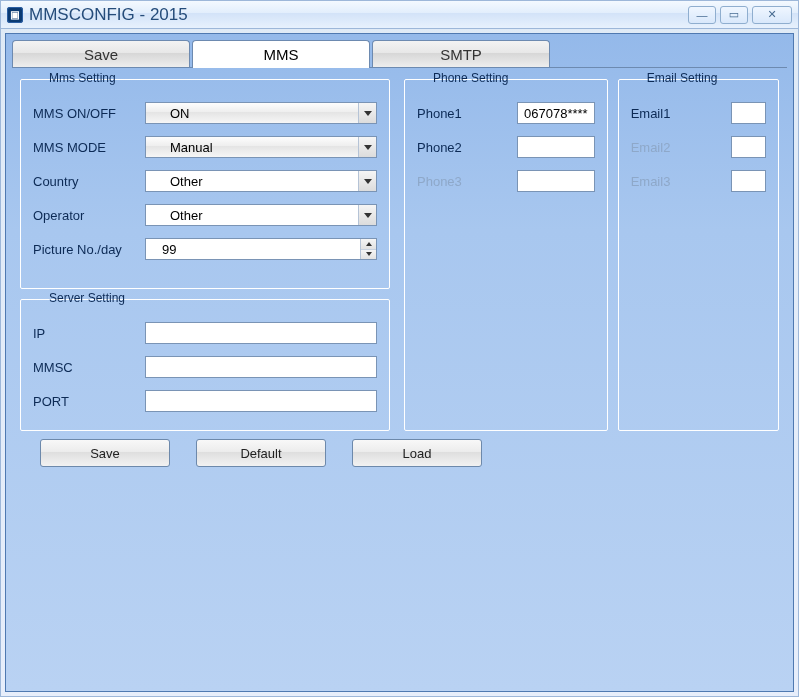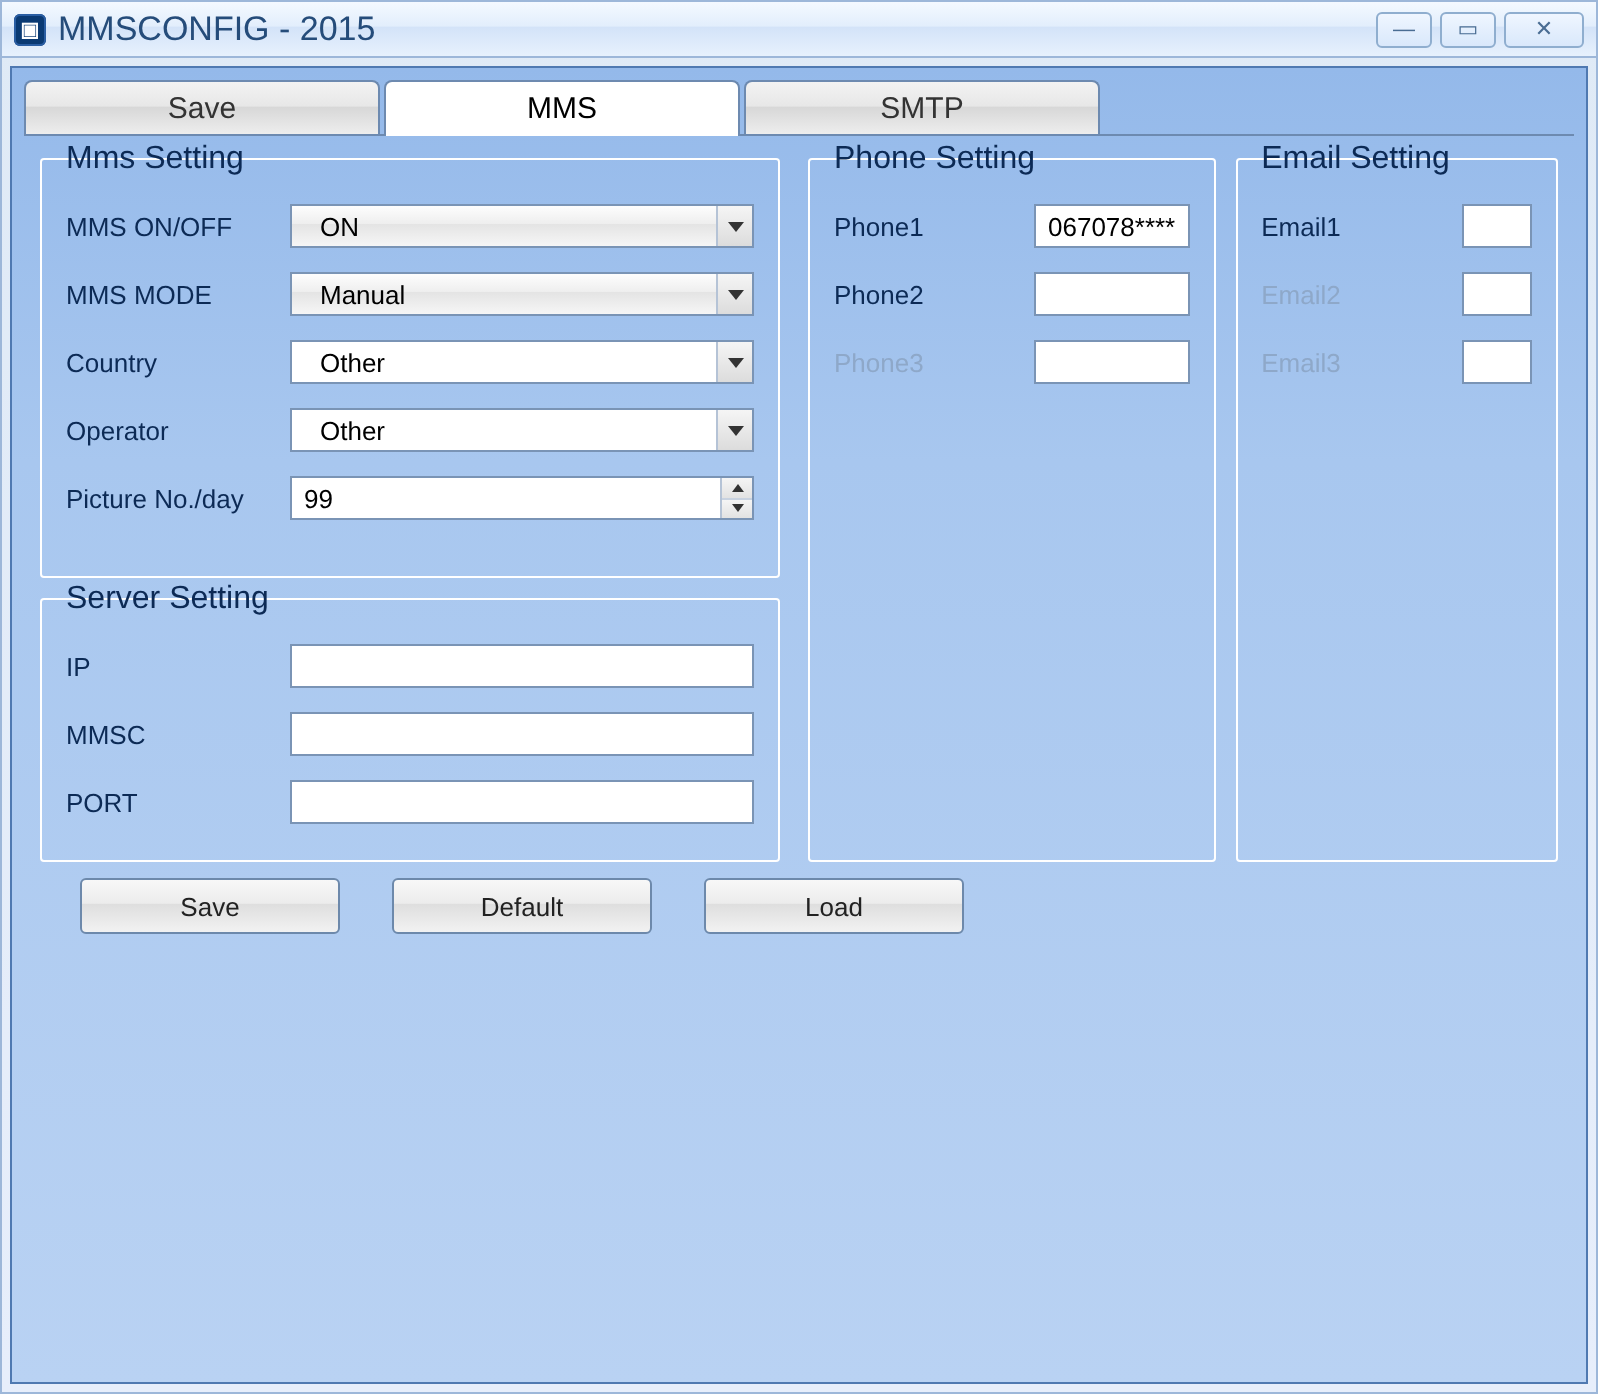--- a/index.html
+++ b/index.html
@@ -93,23 +93,23 @@
 
   
   .group {
     border: 1px solid #ffffff;
     border-radius: 2px;
     position: relative;
     padding: 16px 12px 12px 12px;
   }
   .group > .legend {
     position: absolute;
-    top: -9px; left: 8px;
+    top: -9px; left: 24px;
     padding: 0 4px;
-    font-size: 16px;
+    font-size: 12px;
     color: #0c2a55;
   }
 
   .row {
     display:flex; align-items:center;
     height: 34px;
     gap: 10px;
   }
   .row .lbl {
     width: 102px;
@@ -122,21 +122,21 @@
   
   .combo {
     display:flex; align-items:center;
     border: 1px solid #7a94b5;
     background: #fff;
     height: 22px;
     position: relative;
     cursor:pointer;
   }
   .combo .combo-text {
-    flex:1; padding: 0 14px; font-size:13px; color:#000;
+    flex:1; padding: 0 24px; font-size:13px; color:#000;
   }
   .combo .combo-btn {
     width: 18px; height: 100%;
     background: linear-gradient(to bottom, #f5f5f5, #dcdcdc);
     border-left: 1px solid #b5c3d6;
     display:flex; align-items:center; justify-content:center;
   }
   .combo .combo-btn::after {
     content:""; width:0; height:0;
     border-left: 4px solid transparent;
@@ -146,21 +146,21 @@
   .combo.grad {
     background: linear-gradient(to bottom, #fdfdfd 0%, #eeeeee 45%, #e4e4e4 46%, #f6f6f6 100%);
   }
 
   
   .spinner {
     display:flex; align-items:stretch;
     border: 1px solid #7a94b5;
     background:#fff; height:22px;
   }
-  .spinner .spin-val { flex:1; padding:0 6px; display:flex; align-items:center; font-size:13px; }
+  .spinner .spin-val { flex:1; padding:0 6px; display:flex; align-items:center; font-size:13px;margin-left:10px; }
   .spinner .spin-btns { width:16px; display:flex; flex-direction:column; border-left:1px solid #b5c3d6;}
   .spinner .spin-btns div {
     flex:1; display:flex; align-items:center; justify-content:center;
     background: linear-gradient(#f5f5f5,#e2e2e2);
     cursor:pointer;
   }
   .spinner .spin-btns div:first-child { border-bottom:1px solid #c8d2e0;}
   .spinner .spin-btns div::after{
     content:""; width:0;height:0;
     border-left:3px solid transparent; border-right:3px solid transparent;

